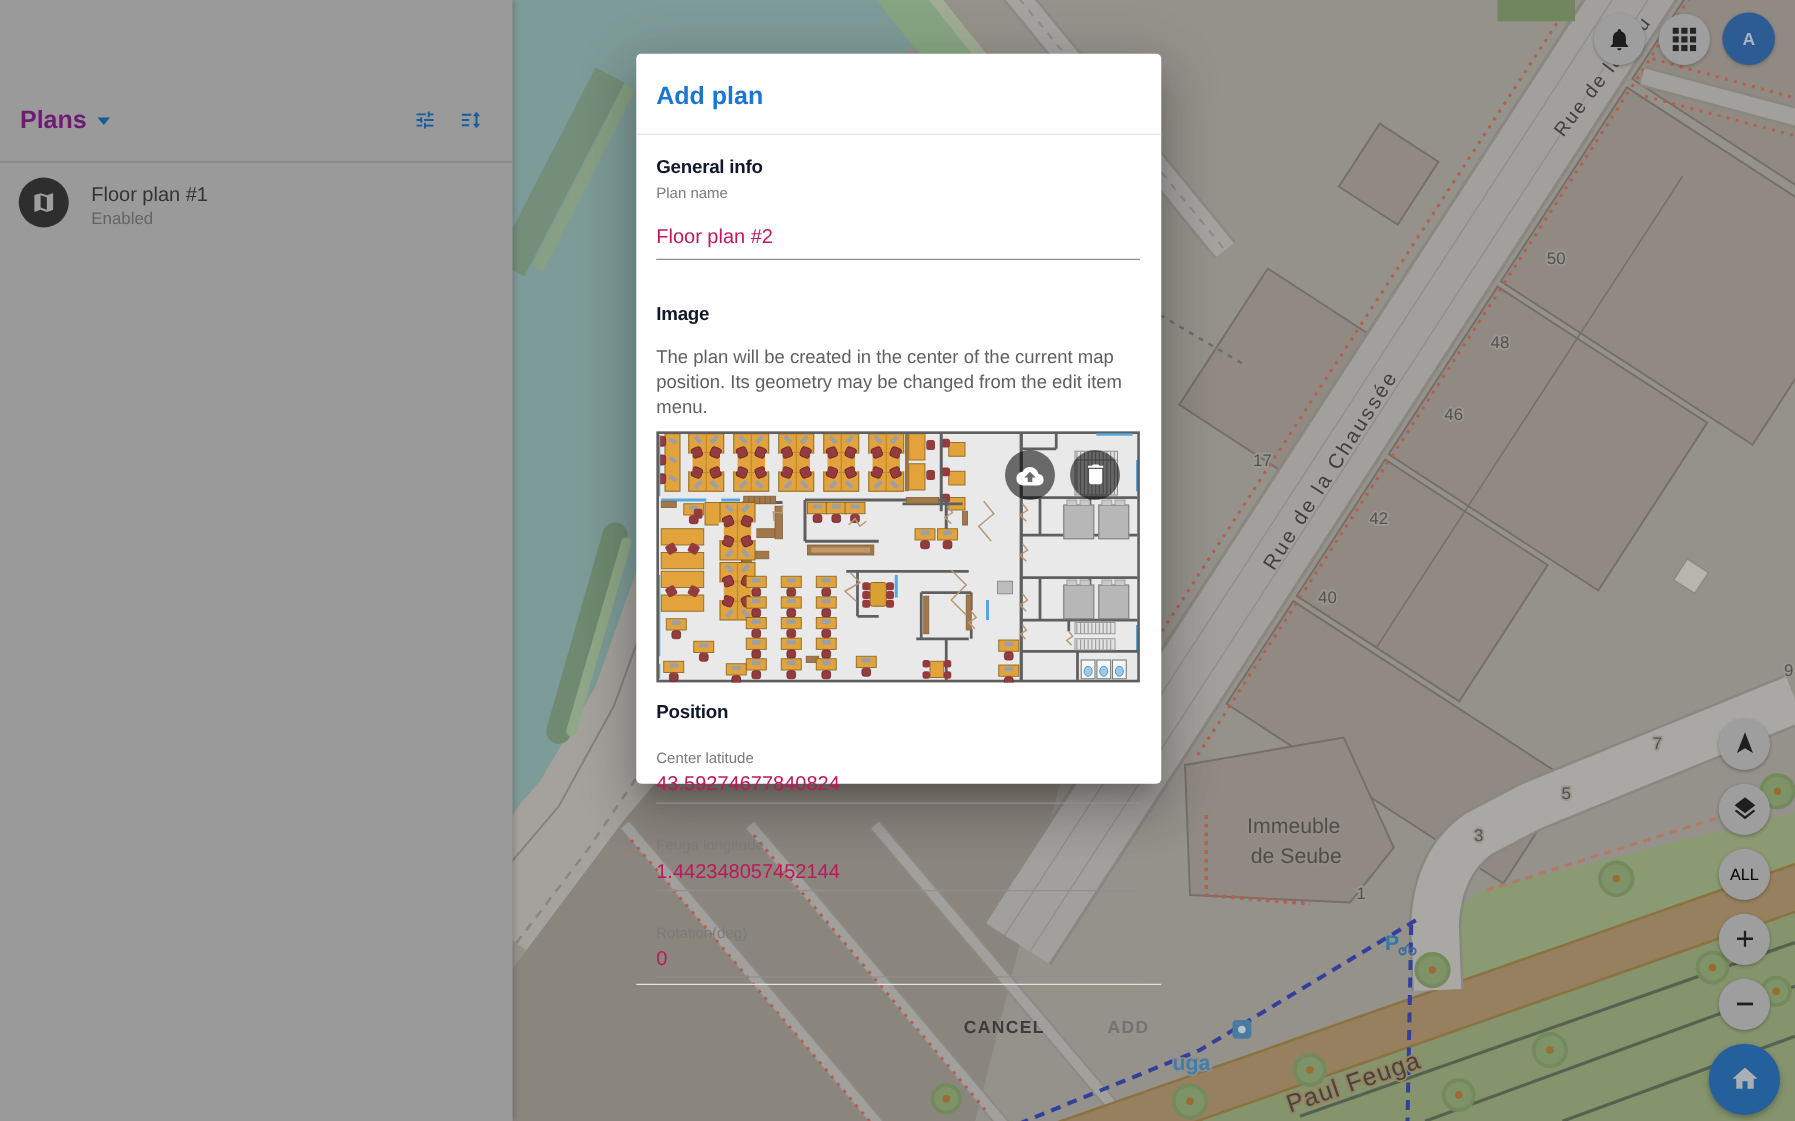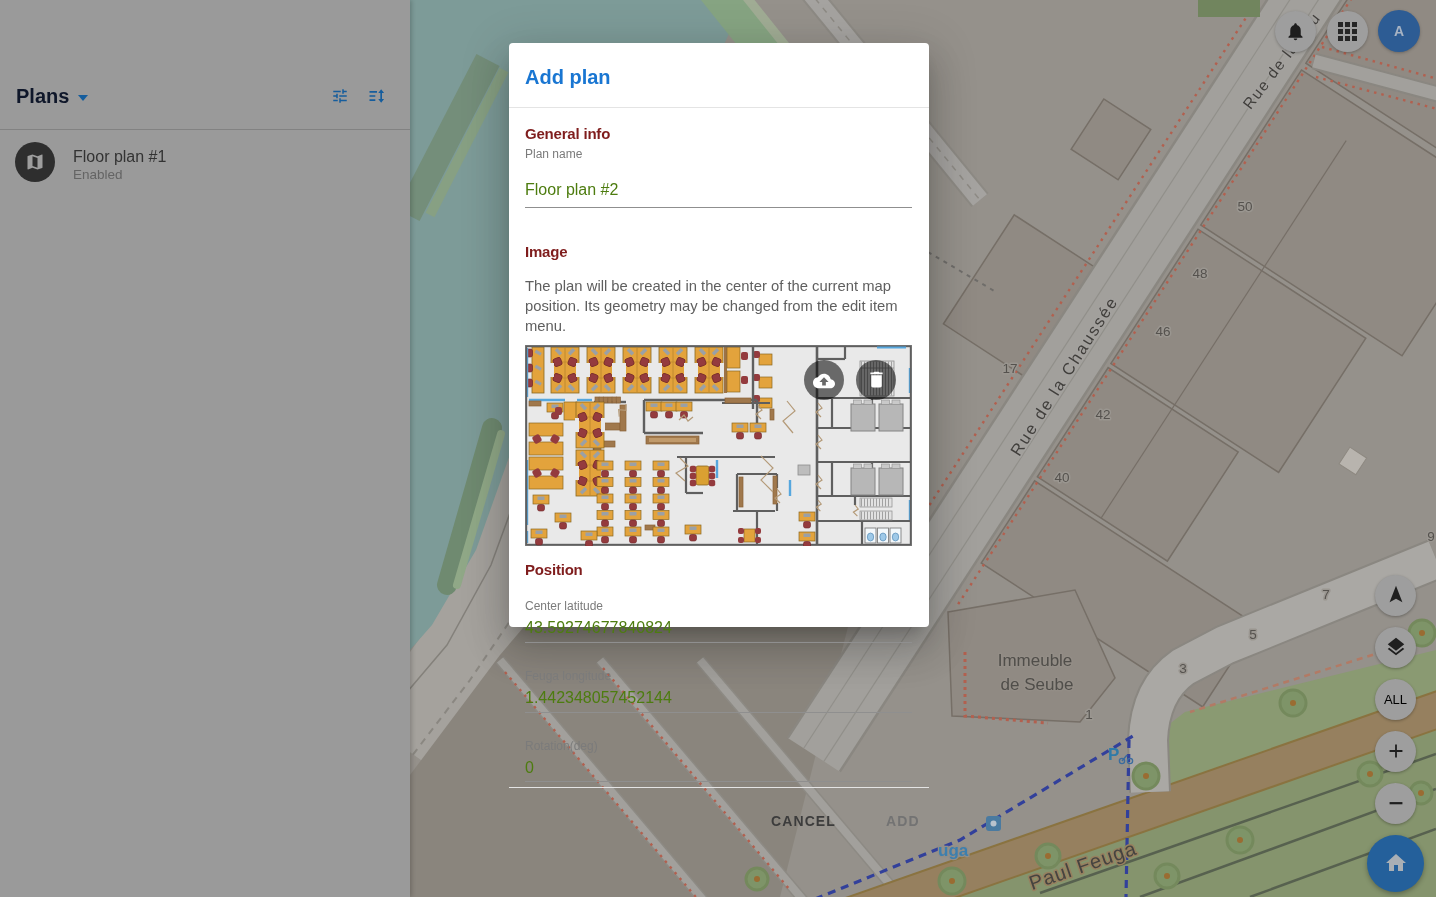--- a/index.html
+++ b/index.html
@@ -1,33 +1,33 @@
 <!DOCTYPE html>
 <html><head><meta charset="utf-8"><style>
 * { margin:0; padding:0; box-sizing:border-box; }
 body { width:1436px; height:897px; overflow:hidden; position:relative;
   font-family:"Liberation Sans", sans-serif; background:#97938d; }
 .abs { position:absolute; }
 #sidebar { position:absolute; left:0; top:0; width:410px; height:897px; background:#9a9a9a; z-index:2; box-shadow: 2px 0 4px rgba(0,0,0,0.18);}
 #searchbox { position:absolute; left:15px; top:9px; width:380px; height:47px; background:#9f9f9f; border:1px solid #8a8a8a; border-radius:7px; box-shadow:0 1px 3px rgba(0,0,0,0.15); }
 #searchbox .ph { position:absolute; left:52px; top:12px; font-size:16px; color:#6e6e6e; }
-.planshdr { position:absolute; left:16px; top:85px; font-size:20px; font-weight:bold; color:#0f172a; }
+.planshdr { position:absolute; left:16px; top:85px; font-size:20px; font-weight:bold; color:#701a75; }
 .caret { display:inline-block; width:0; height:0; border-left:5.5px solid transparent; border-right:5.5px solid transparent; border-top:6px solid #155d9d; margin-left:9px; margin-bottom:2px;}
 #sbdivider { position:absolute; left:0; top:129px; width:410px; height:1px; background:#828282; }
 .itemicon { position:absolute; left:15px; top:142px; width:40px; height:40px; border-radius:50%; background:#2e2e2e; }
 .itemtitle { position:absolute; left:73px; top:148px; font-size:16px; color:#333333; }
 .itemsub { position:absolute; left:73px; top:167px; font-size:13.5px; color:#646464; }
 .fab { position:absolute; border-radius:50%; background:#9e9e9e; box-shadow:0 1px 3px rgba(0,0,0,0.25); }
 #modal { position:absolute; left:509px; top:43px; width:420px; height:584px; background:#ffffff; border-radius:4px; z-index:5;
   box-shadow:0 11px 15px -7px rgba(0,0,0,.2),0 24px 38px 3px rgba(0,0,0,.14),0 9px 46px 8px rgba(0,0,0,.12); }
 #modal .title { position:absolute; left:16px; top:23px; font-size:20px; font-weight:bold; color:#1976d2; }
 #modal .hdiv { position:absolute; left:0; top:64px; width:420px; height:1px; background:#e4e4e4; }
-#modal .sect { position:absolute; left:16px; font-size:15px; letter-spacing:-0.2px; font-weight:bold; color:#7f1d1d; }
+#modal .sect { position:absolute; left:16px; font-size:15px; letter-spacing:-0.2px; font-weight:bold; color:#0f172a; }
 #modal .lbl { position:absolute; left:16px; font-size:12px; color:#7b7b7b; }
-#modal .val { position:absolute; left:16px; font-size:16px; color:#4d7c0f; }
+#modal .val { position:absolute; left:16px; font-size:16px; color:#be185d; }
 #modal .ul { position:absolute; left:16px; width:387px; height:1px; background:#8f8f8f; }
 #modal .para { position:absolute; left:16px; top:233px; font-size:14.8px; line-height:20px; color:#5f5f5f; }
 #modal .bdiv { position:absolute; left:0; top:744px; width:420px; height:1px; background:#e4e4e4; }
 .btn { position:absolute; font-size:14px; font-weight:bold; letter-spacing:1.1px; }
 .iconbtn { position:absolute; width:40px; height:40px; border-radius:50%; background:rgba(0,0,0,0.55); }
 .mapctl { position:absolute; width:41px; height:41px; border-radius:50%; background:#9e9e9e; left:1375px; box-shadow:0 1px 3px rgba(0,0,0,0.3); }
 </style></head><body>
 <svg width="1436" height="897" viewBox="0 0 1436 897" style="position:absolute;left:0;top:0">
     <rect width="1436" height="897" fill="#95918b"></rect>
     <path d="M660,280 L576,395 L512,575 L468,650 L400,745" fill="none" stroke="#a5a29d" stroke-width="92"></path>

